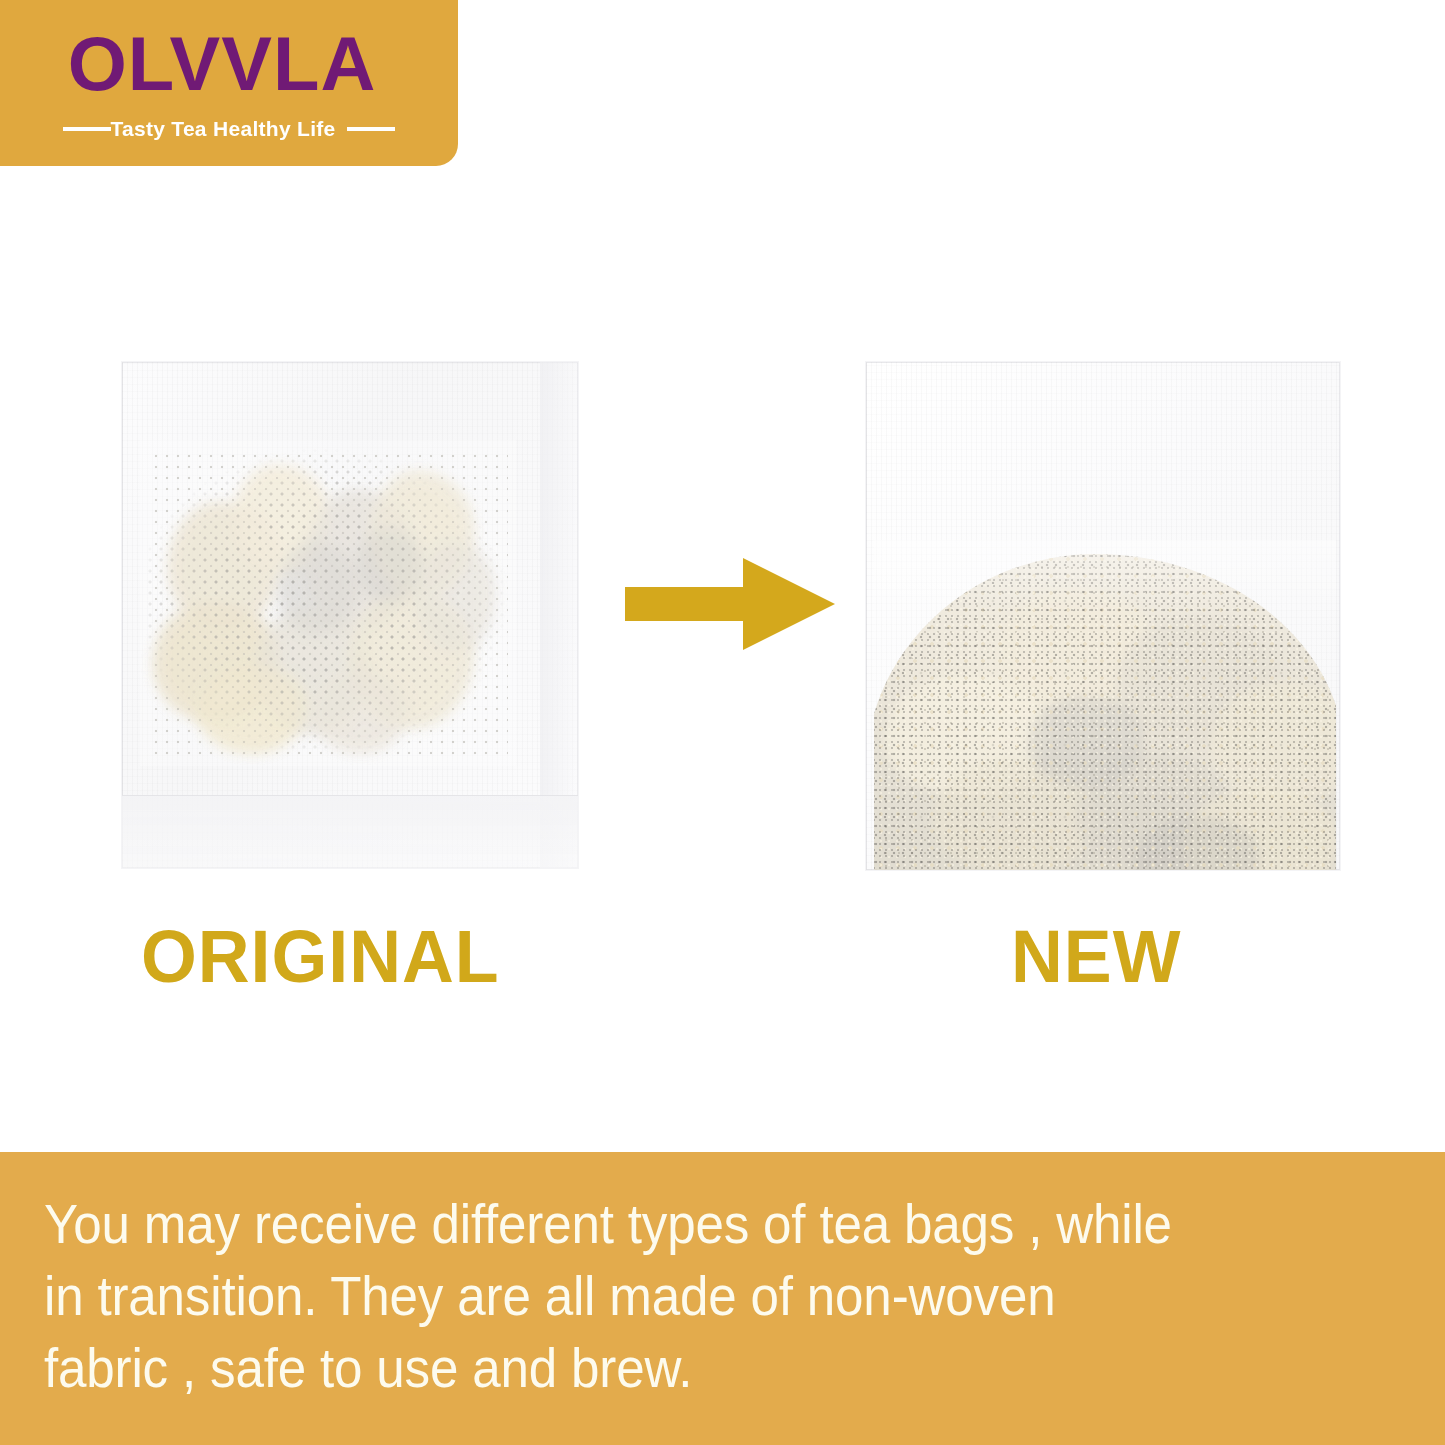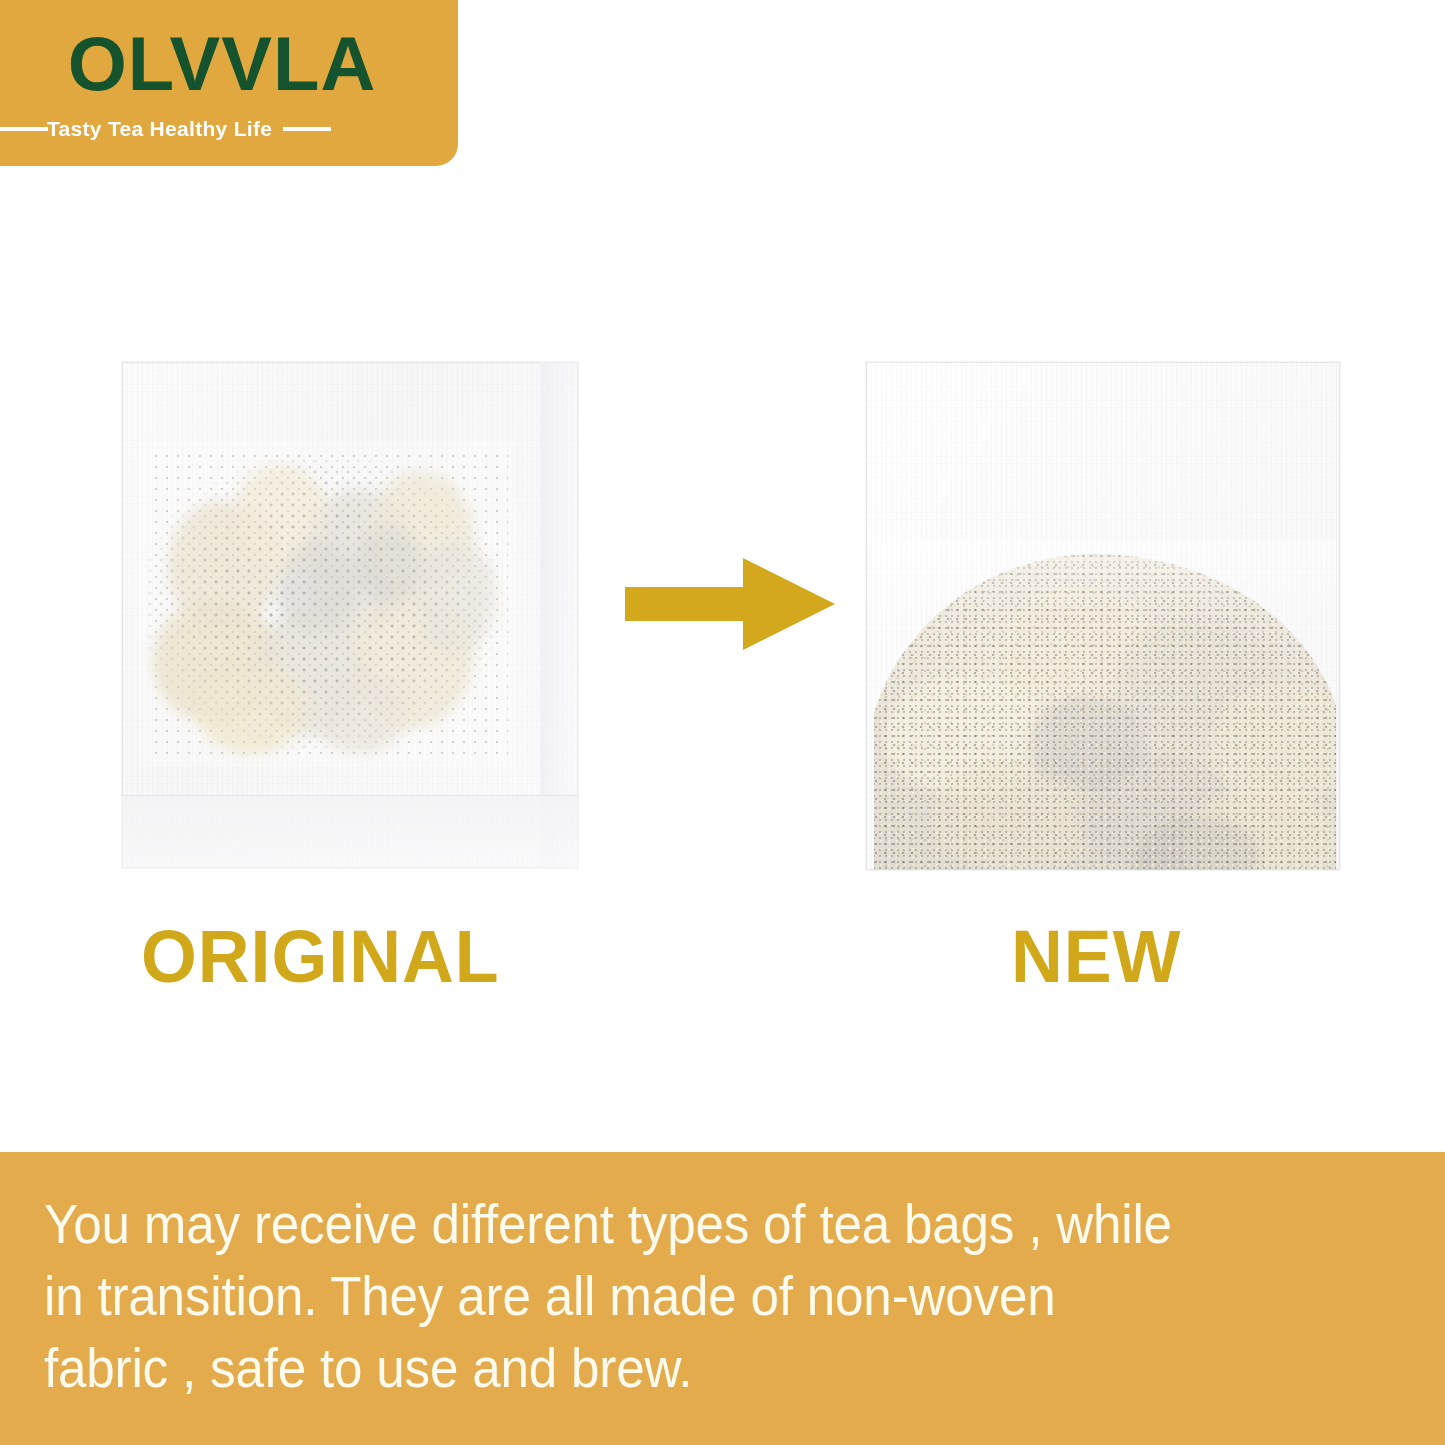--- a/index.html
+++ b/index.html
@@ -29,36 +29,36 @@
     background: #E0A83E;
     border-bottom-right-radius: 22px;
     overflow: hidden;
   }
   .logo-wordmark {
     position: absolute;
     left: 0;
     top: 23px;
     width: 458px;
     text-align: center;
-    color: #14532d;
+    color: #701a75;
     font-family: "Liberation Sans", sans-serif;
     font-weight: bold;
     font-size: 76px;
     letter-spacing: 1px;
     line-height: 82px;
     text-indent: -14px;
   }
   .logo-tagline-row {
     position: absolute;
     left: 0;
     top: 117px;
     width: 458px;
     display: flex;
     align-items: center;
-    justify-content: flex-start;
+    justify-content: center;
     gap: 11px;
     text-indent: -12px;
   }
   .tagline-rule {
     display: block;
     width: 48px;
     height: 4px;
     background: #FFFFFF;
     flex: 0 0 auto;
   }

